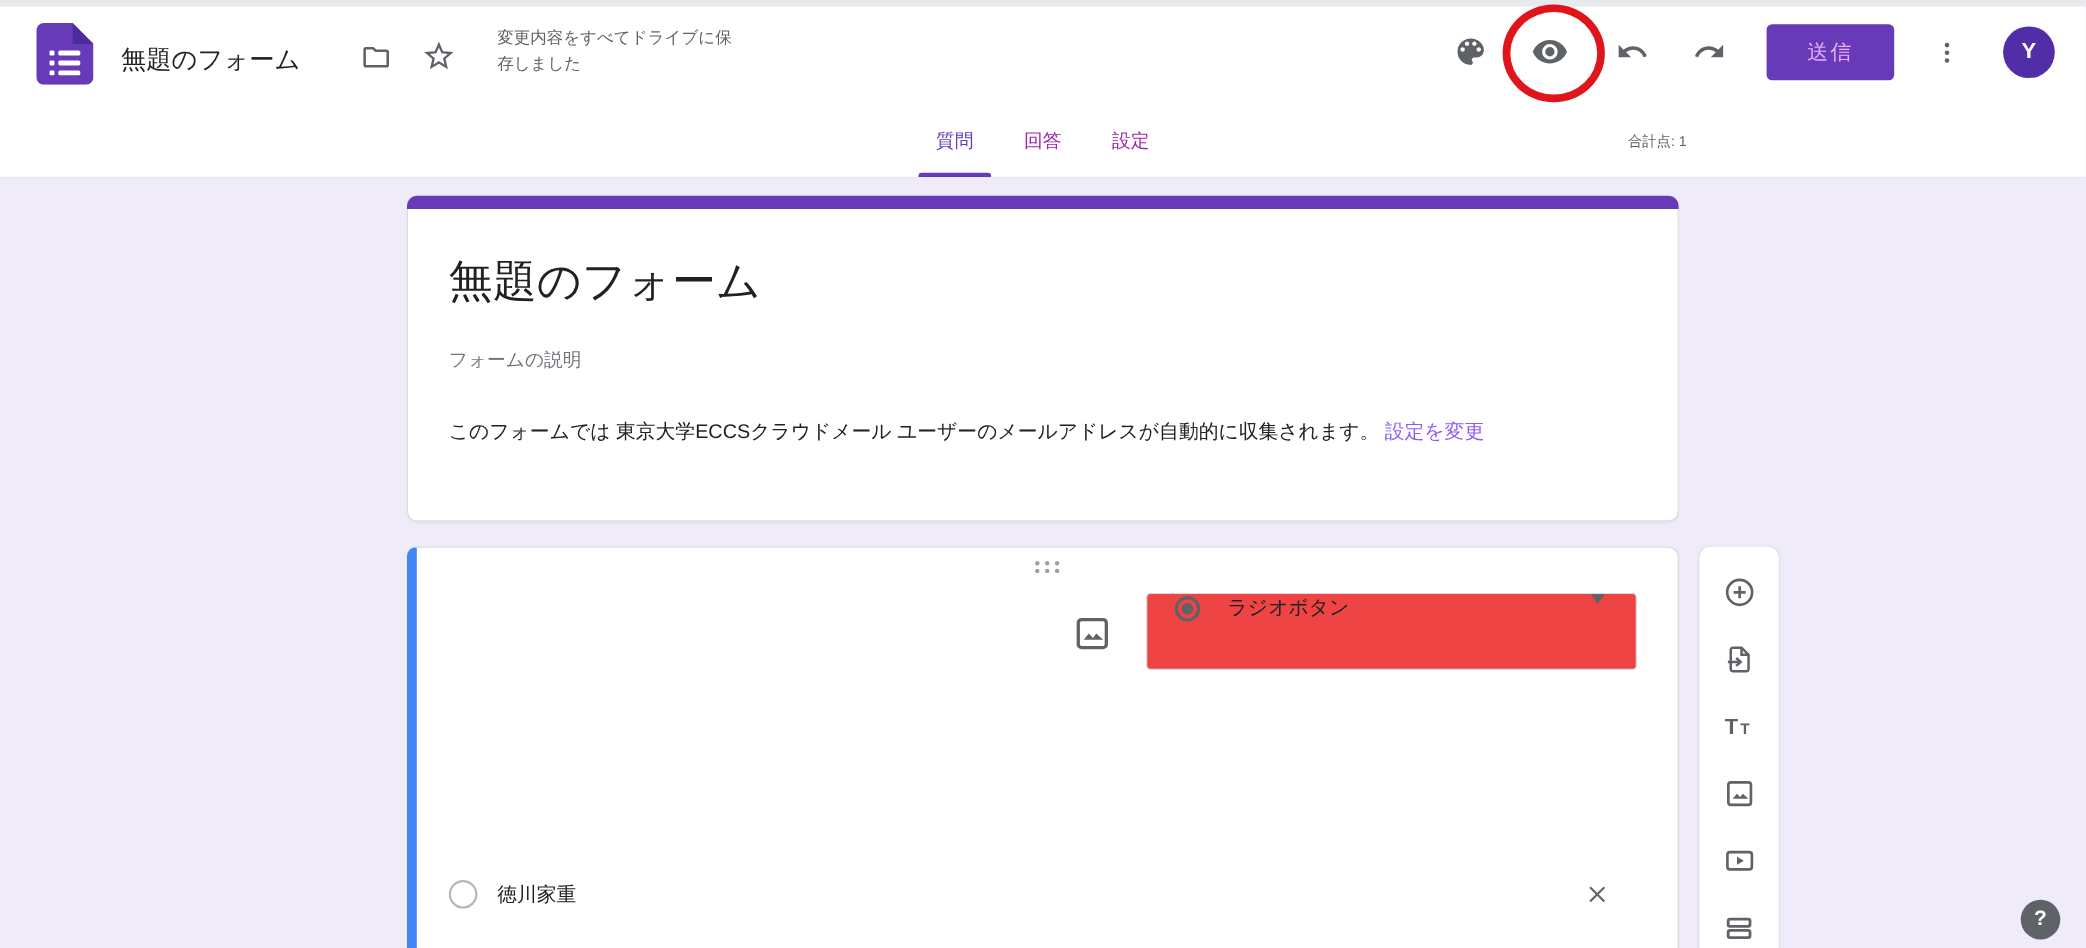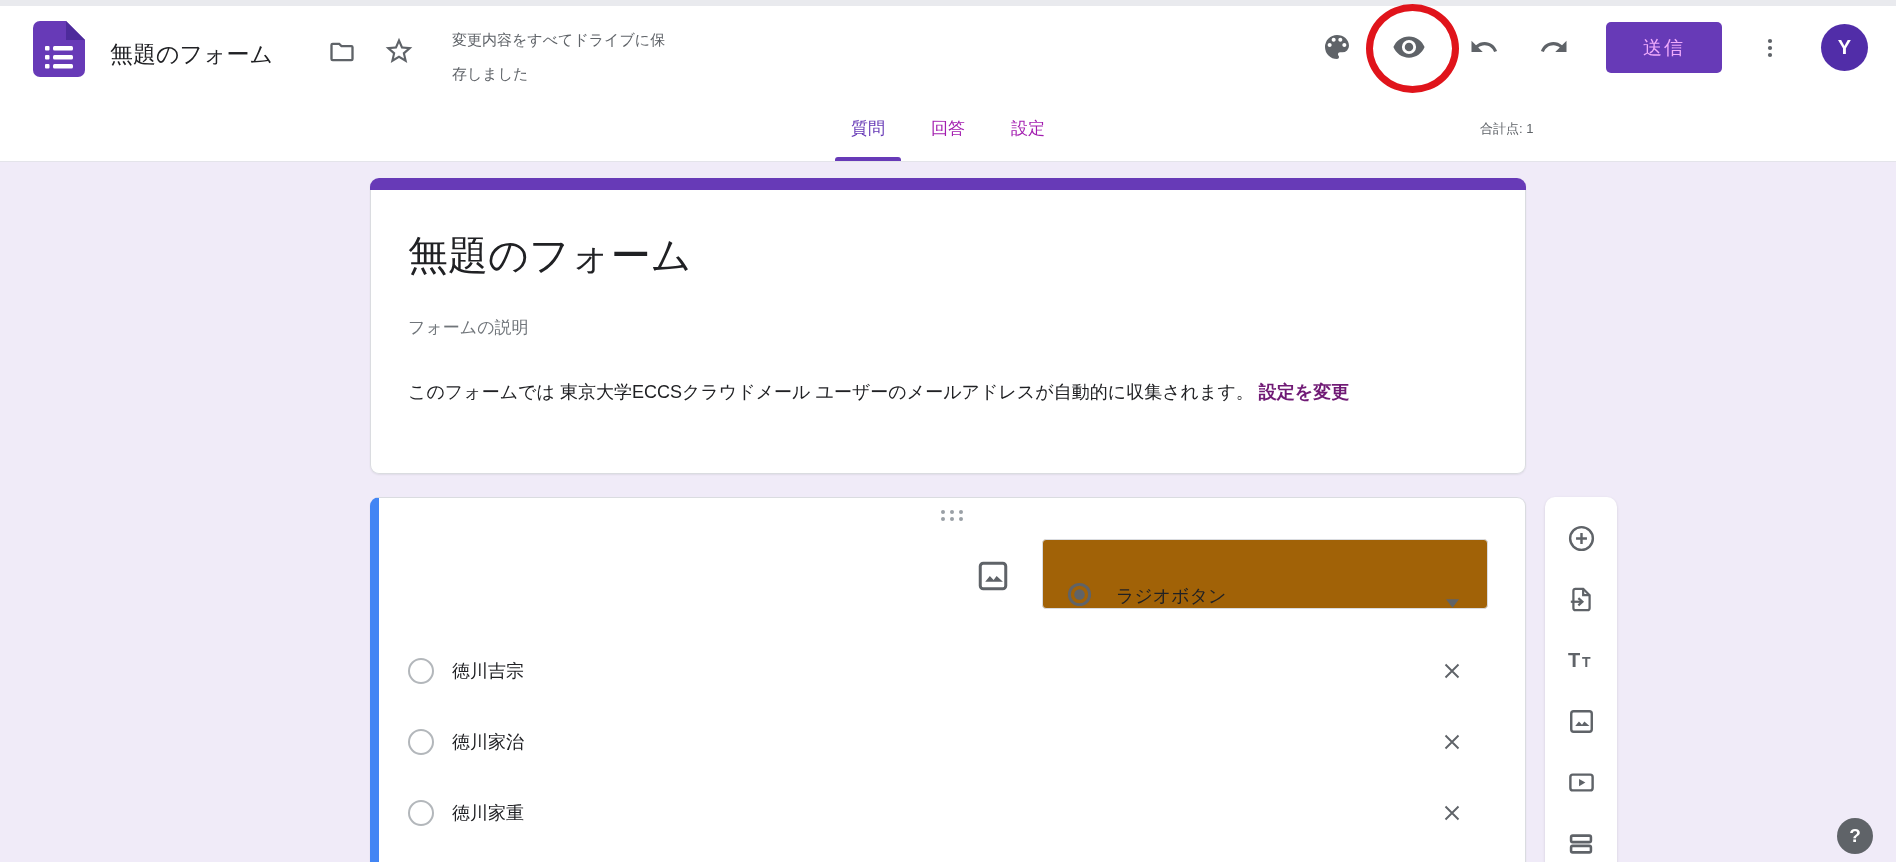--- a/index.html
+++ b/index.html
@@ -6,21 +6,21 @@
   html,body { width:1896px; height:862px; overflow:hidden;
     font-family:"Liberation Sans", sans-serif; background:#f0ebf8; }
 
   
   .header { position:absolute; left:0; top:0; width:1896px; height:162px;
     background:#ffffff; border-bottom:1px solid #e4e4ea; z-index:5; }
   .top-strip { position:absolute; left:0; top:0; width:1896px; height:6px; background:#e9eaee; }
   .logo { position:absolute; left:33px; top:21px; width:52px; height:56px; cursor:pointer; }
   .doc-title { position:absolute; left:110px; top:39px; font-size:23px; color:#202124; white-space:nowrap; }
   .ibtn { position:absolute; width:44px; height:44px; display:flex; align-items:center; justify-content:center; cursor:pointer; }
-  .saved { position:absolute; left:452px; top:23px; width:220px; font-size:15px; line-height:34px; color:#5f6368; cursor:pointer; }
+  .saved { position:absolute; left:452px; top:23px; width:220px; font-size:15px; line-height:24px; color:#5f6368; cursor:pointer; }
   .send-btn { position:absolute; left:1606px; top:22px; width:116px; height:51px; background:#673ab7;
     border:none; border-radius:5px; color:#f0abfc; font-size:19px; letter-spacing:2px;
     display:flex; align-items:center; justify-content:center; cursor:pointer; font-family:inherit; }
   .avatar { position:absolute; left:1821px; top:24px; width:47px; height:47px; border-radius:50%;
     background:#512da8; color:#fff; font-size:20px; font-weight:bold;
     display:flex; align-items:center; justify-content:center; cursor:pointer; }
   .red-ring { position:absolute; left:1366px; top:4px; width:93px; height:89px;
     border:7px solid #e0141b; border-radius:50%; pointer-events:none; z-index:9; }
 
   
@@ -39,36 +39,36 @@
 
   .form-card { position:absolute; left:370px; top:16px; width:1156px; height:296px;
     border-radius:9px; box-shadow:0 1px 2px rgba(0,0,0,.07); }
   .form-card .bar { position:absolute; left:0; top:0; width:100%; height:12px;
     background:#673ab7; border-radius:9px 9px 0 0; }
   .form-card .body { position:absolute; left:0; top:12px; width:100%; height:284px;
     background:#fff; border:1px solid #dadce0; border-top:none; border-radius:0 0 9px 9px; }
   .form-title { position:absolute; left:38px; top:50px; font-size:40px; color:#202124; cursor:text; }
   .form-desc { position:absolute; left:38px; top:138px; font-size:17px; color:#70757a; cursor:text; }
   .notice { position:absolute; left:38px; top:198px; width:1092px; font-size:18px; line-height:32px; color:#202124; }
-  .notice a { color:#701a75; text-decoration:none; cursor:pointer;font-weight:bold; }
+  .notice a { color:#8b5cf6; text-decoration:none; cursor:pointer; }
 
   .q-card { position:absolute; left:370px; top:335px; width:1156px; height:560px;
     background:#fff; border:1px solid #dadce0; border-left:9px solid #4285f4;
     border-radius:9px; box-shadow:0 1px 2px rgba(0,0,0,.07); }
   .drag-dots { position:absolute; left:50%; top:12px; transform:translateX(-50%);
     display:grid; grid-template-columns:repeat(3,4px); gap:3px 5px; cursor:grab; }
   .drag-dots i { width:4px; height:4px; border-radius:50%; background:#9aa0a6; }
   .q-input { position:absolute; left:30px; top:40px; width:540px; height:75px;
     background:#f8f9fa; border-bottom:2px solid #3c4043; display:flex; align-items:center;
     padding-left:23px; font-size:19px; color:#202124; cursor:text; }
   .img-btn { position:absolute; left:592px; top:56px; width:44px; height:44px;
     display:flex; align-items:center; justify-content:center; cursor:pointer; }
   .type-dd { position:absolute; left:663px; top:41px; width:446px; height:70px;
-    border:1px solid #dadce0; border-radius:4px; background:#a16207;
-    display:flex; align-items:flex-end; cursor:pointer; }
+    border:1px solid #dadce0; border-radius:4px; background:#ef4444;
+    display:flex; align-items:flex-start; cursor:pointer; }
   .type-dd .radio-ic { margin-left:23px; }
   .type-dd .dd-label { margin-left:23px; font-size:18px; color:#202124; }
   .type-dd .caret { position:absolute; right:28px; }
 
   .opt-row { position:absolute; left:0; width:1147px; height:40px; }
   .opt-radio { position:absolute; left:29px; top:7px; width:26px; height:26px;
     border:2px solid #b3b7bb; border-radius:50%; cursor:pointer; }
   .opt-label { position:absolute; left:73px; top:0; height:40px; display:flex; align-items:center;
     font-size:18px; color:#202124; cursor:text; }
   .opt-x { position:absolute; left:1059px; top:6px; width:28px; height:28px;
@@ -208,39 +208,21 @@
       <svg class="radio-ic" width="27" height="27" viewBox="0 0 24 24">
         <circle cx="12" cy="12" r="9" fill="none" stroke="#5f6368" stroke-width="2.6"></circle>
         <circle cx="12" cy="12" r="4.7" fill="#5f6368"></circle>
       </svg>
       <span class="dd-label">ラジオボタン</span>
       <svg class="caret" width="13" height="9" viewBox="0 0 12 8">
         <path d="M0 0h12L6 8z" fill="#5f6368"></path>
       </svg>
     </div>
 
-    <div class="opt-row" style="top:153px;">
-      <div class="opt-radio"></div>
-      <div class="opt-label">徳川吉宗</div>
-      <div class="opt-x">
-        <svg width="24" height="24" viewBox="0 0 24 24">
-          <path d="M5.5 5.5l13 13M18.5 5.5l-13 13" stroke="#5f6368" stroke-width="1.9"></path>
-        </svg>
-      </div>
-    </div>
-
-    <div class="opt-row" style="top:224px;">
-      <div class="opt-radio"></div>
-      <div class="opt-label">徳川家治</div>
-      <div class="opt-x">
-        <svg width="24" height="24" viewBox="0 0 24 24">
-          <path d="M5.5 5.5l13 13M18.5 5.5l-13 13" stroke="#5f6368" stroke-width="1.9"></path>
-        </svg>
-      </div>
-    </div>
+
 
     <div class="opt-row" style="top:295px;padding-left:32px;">
       <div class="opt-radio"></div>
       <div class="opt-label">徳川家重</div>
       <div class="opt-x">
         <svg width="24" height="24" viewBox="0 0 24 24">
           <path d="M5.5 5.5l13 13M18.5 5.5l-13 13" stroke="#5f6368" stroke-width="1.9"></path>
         </svg>
       </div>
     </div>

